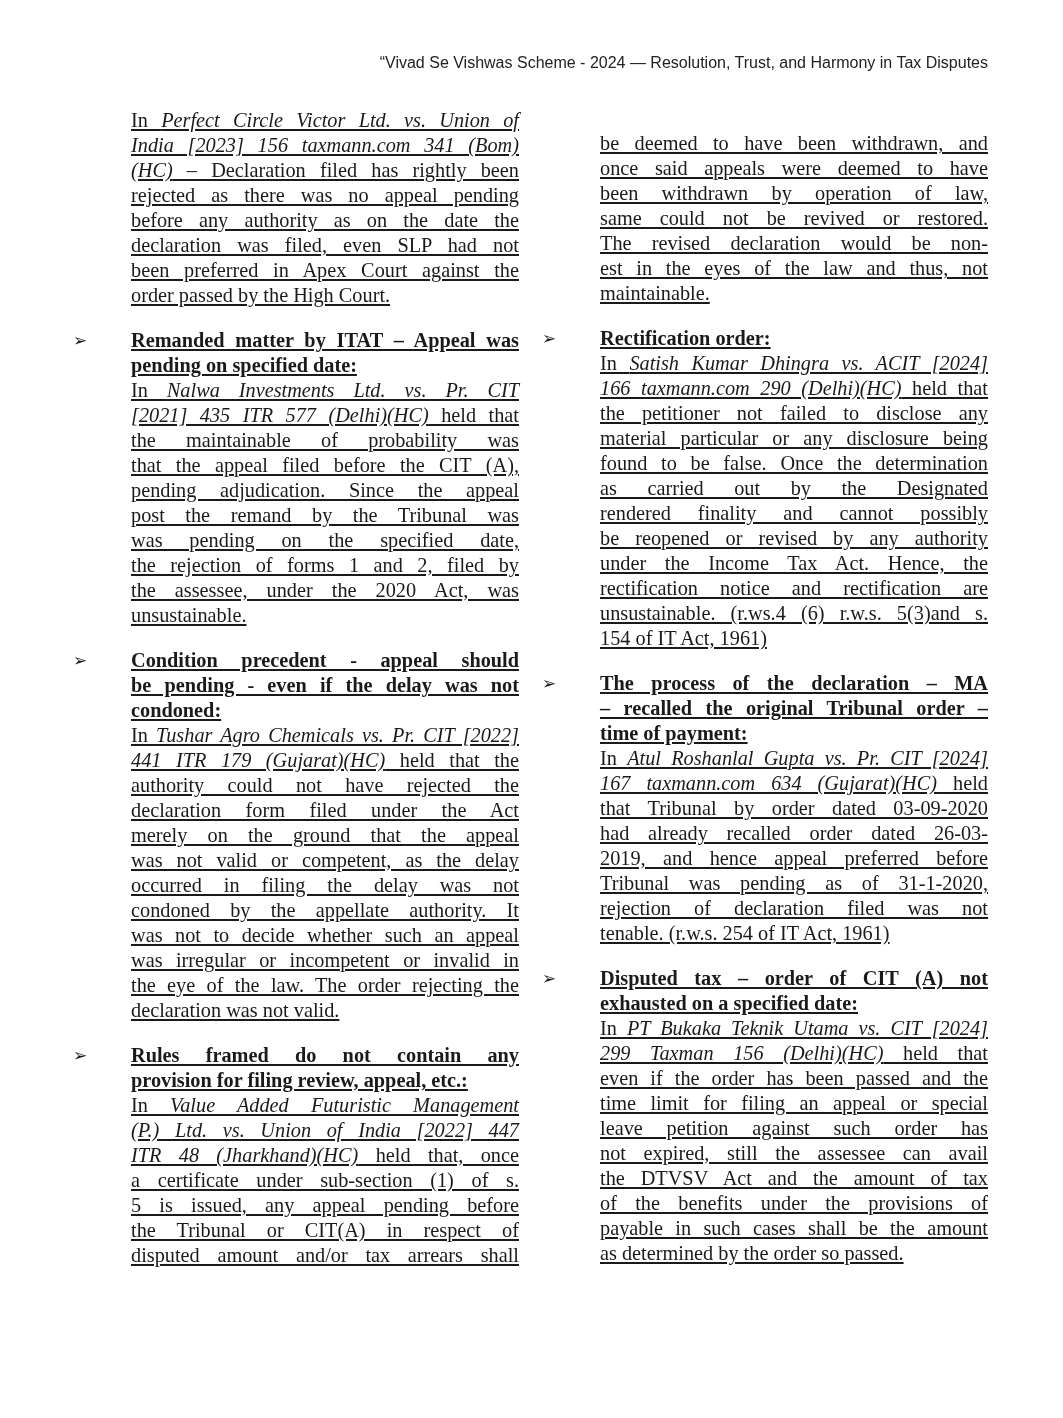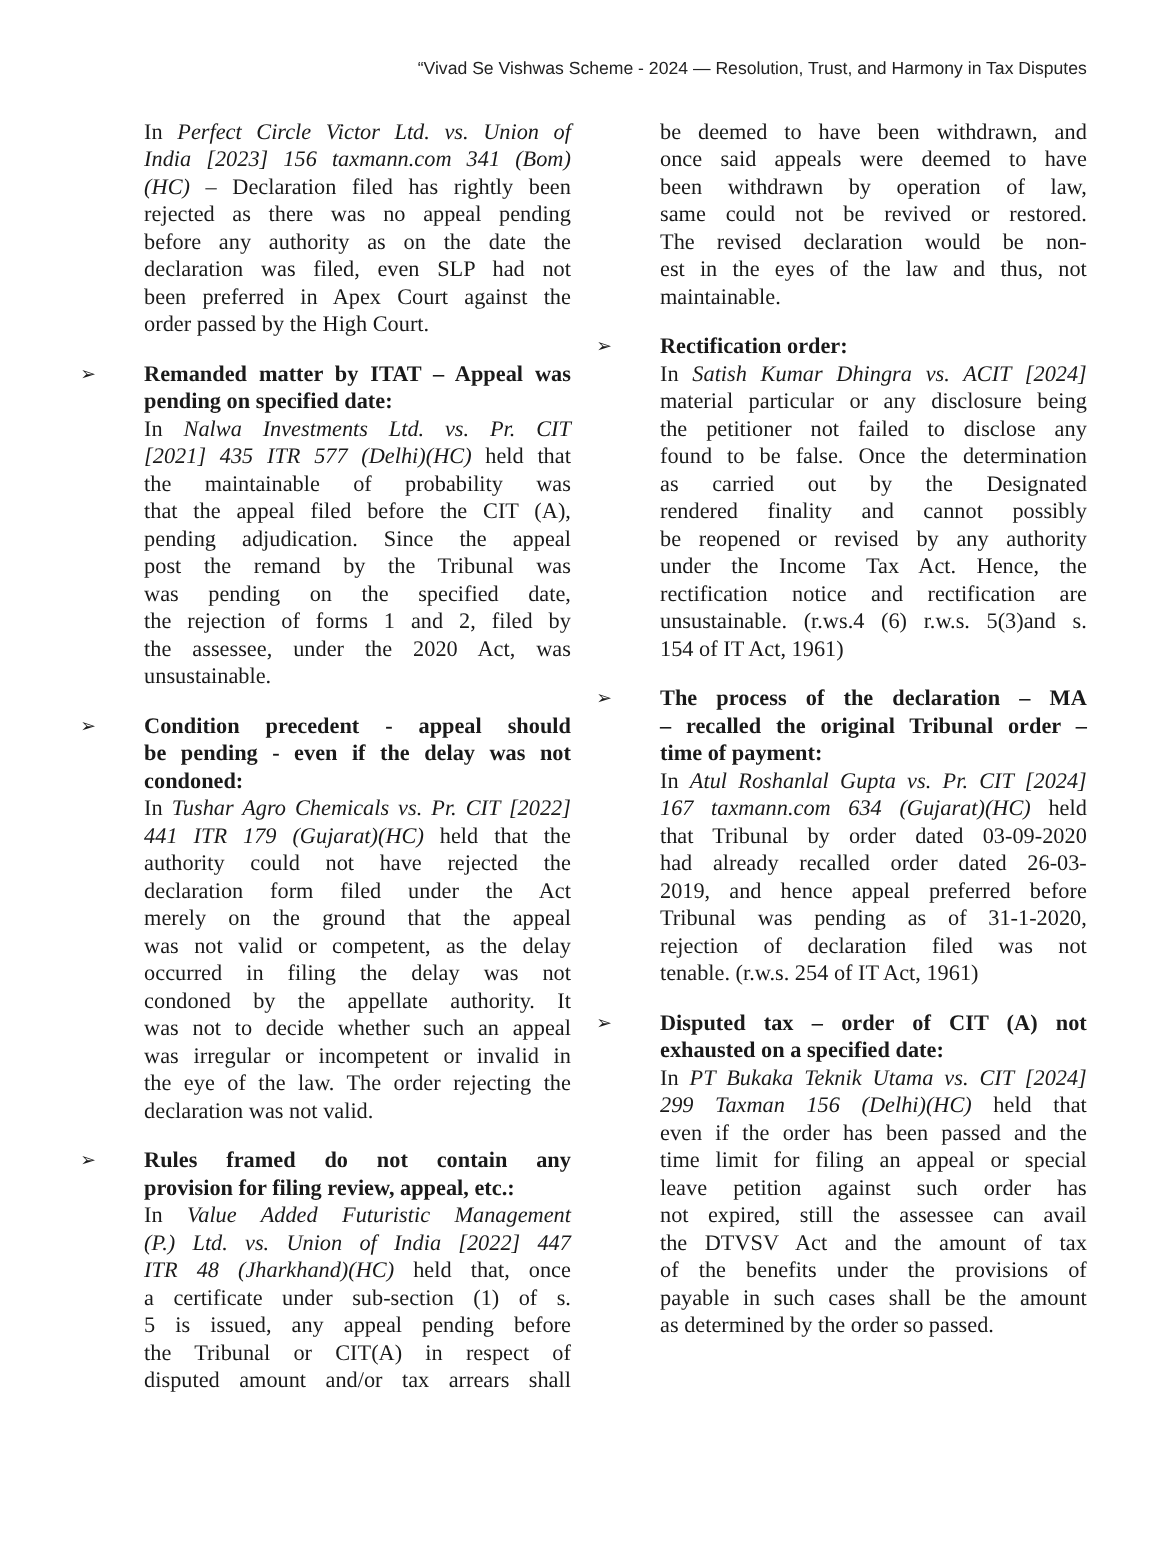--- a/index.html
+++ b/index.html
@@ -3,23 +3,23 @@
 <meta charset="utf-8">
 <style>
   html, body { margin: 0; padding: 0; background: #ffffff; }
   body { width: 1063px; height: 1418px; position: relative; overflow: hidden; color: #1a1a1a; }
   .running-header {
     position: absolute; top: 54px; right: 75px;
     font-family: "Liberation Sans", sans-serif; font-size: 16px; color: #222;
     white-space: nowrap;
     text-align: center;
   }
-  .col { position: absolute; top: 108px; width: 388px; font-family: "Liberation Serif", serif; font-size: 20.3px; line-height: 25px; }
+  .col { position: absolute; top: 108px; width: 388px; font-family: "Liberation Serif", serif; font-size: 20.3px; line-height: 25px; text-decoration: underline; }
   .col-left { left: 131px; }
-  .col-right { left: 600px; }
+  .col-right { left: 600px; margin-top: 23px; }
   .line { display: block; height: 25px; white-space: nowrap; text-align: justify; text-align-last: justify; overflow: visible; }
   .line.last { text-align-last: left; }
   .entry { position: relative; }
   .bullet { position: absolute; left: -58px; top: 0; font-family: "DejaVu Sans", sans-serif; font-size: 17px; line-height: 25px; }
   .heading .line { font-weight: bold; }
   i { font-style: italic; }
   .gap { height: 20px; }
 </style>
 </head>
 <body>
@@ -109,22 +109,23 @@
       <span class="line last"><span>maintainable.</span></span>
     </div>
     <div class="gap"></div>
     <div class="entry">
       <span class="bullet">➢</span>
       <div class="heading">
         <span class="line last">Rectification order:</span>
       </div>
       <div class="body">
         <span class="line"><span>In </span><i>Satish Kumar Dhingra vs. ACIT [2024]</i></span>
+        <span class="line"><i>166 taxmann.com 290 (Delhi)(HC)</i><span> held that</span></span>
+        <span class="line"><span>the petitioner not failed to disclose any</span></span>
         <span class="line"><span>material particular or any disclosure being</span></span>
-        <span class="line"><span>the petitioner not failed to disclose any</span></span>
         <span class="line"><span>found to be false. Once the determination</span></span>
         <span class="line"><span>as carried out by the Designated</span></span>
         <span class="line"><span>rendered finality and cannot possibly</span></span>
         <span class="line"><span>be reopened or revised by any authority</span></span>
         <span class="line"><span>under the Income Tax Act. Hence, the</span></span>
         <span class="line"><span>rectification notice and rectification are</span></span>
         <span class="line"><span>unsustainable. (r.ws.4 (6) r.w.s. 5(3)and s.</span></span>
         <span class="line last"><span>154 of IT Act, 1961)</span></span>
       </div>
     </div>

